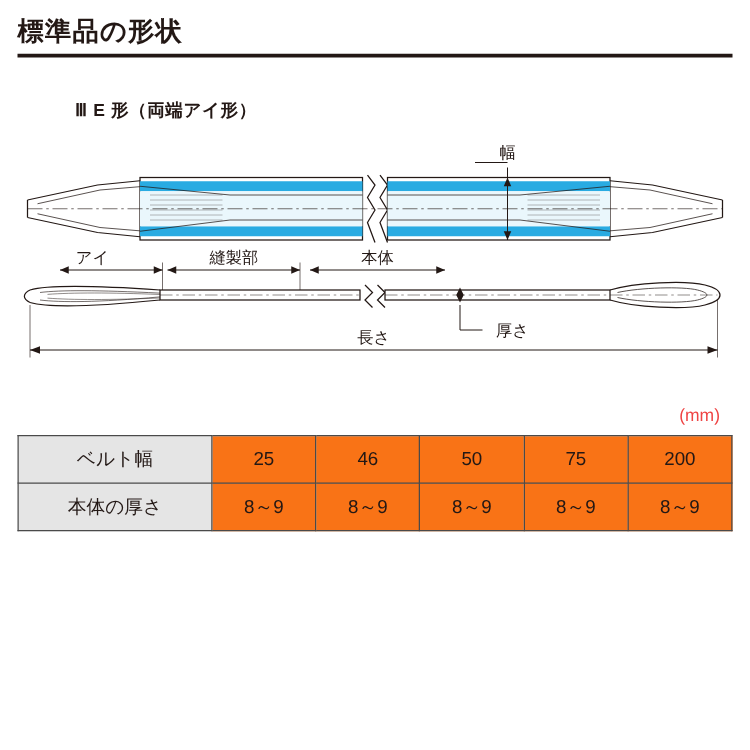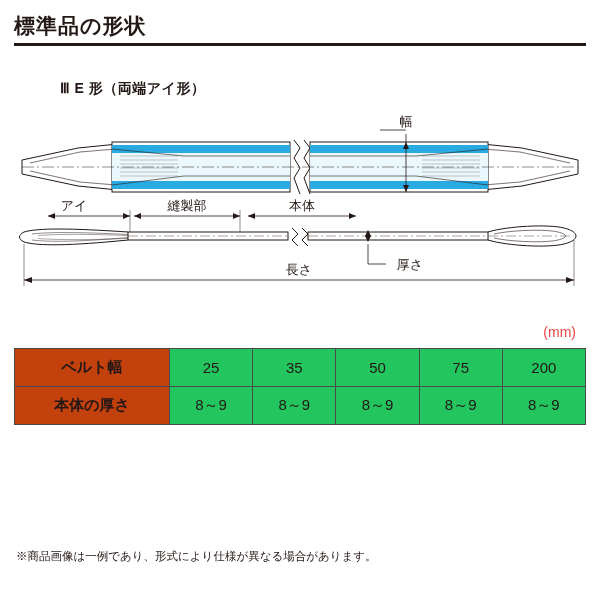--- a/index.html
+++ b/index.html
@@ -86,27 +86,27 @@
   }
   table.spec td {
     border: 1px solid #4a4a4a;
     height: 35px;
     text-align: center;
     vertical-align: middle;
     font-size: 15px;
     color: #231815;
   }
   table.spec td.head {
-    background: #c2410c;
-    font-weight: bold;
+    background: #e5e5e5;
+    font-weight: normal;
     font-size: 15px;
     width: 152px;
   }
   table.spec td.val {
-    background: #22c55e;
+    background: #f97316;
   }
 
   
   .notes {
     position: absolute;
     left: 16px;
     top: 548px;
     width: 576px;
   }
   .note {
@@ -277,34 +277,33 @@
   </div>
 
   <div class="mm-label">(mm)</div>
 
   <div class="table-wrap">
     <table class="spec">
       <tbody>
         <tr>
           <td class="head">ベルト幅</td>
           <td class="val">25</td>
-          <td class="val">35</td>
+          <td class="val">46</td>
           <td class="val">50</td>
           <td class="val">75</td>
           <td class="val">200</td>
         </tr>
         <tr>
           <td class="head">本体の厚さ</td>
           <td class="val">8～9</td>
           <td class="val">8～9</td>
           <td class="val">8～9</td>
           <td class="val">8～9</td>
           <td class="val">8～9</td>
         </tr>
       </tbody>
     </table>
   </div>
 
   <div class="notes">
-    <div class="note">※商品画像は一例であり、形式により仕様が異なる場合があります。</div>
   </div>
 
 </div>
 
 </body></html>

